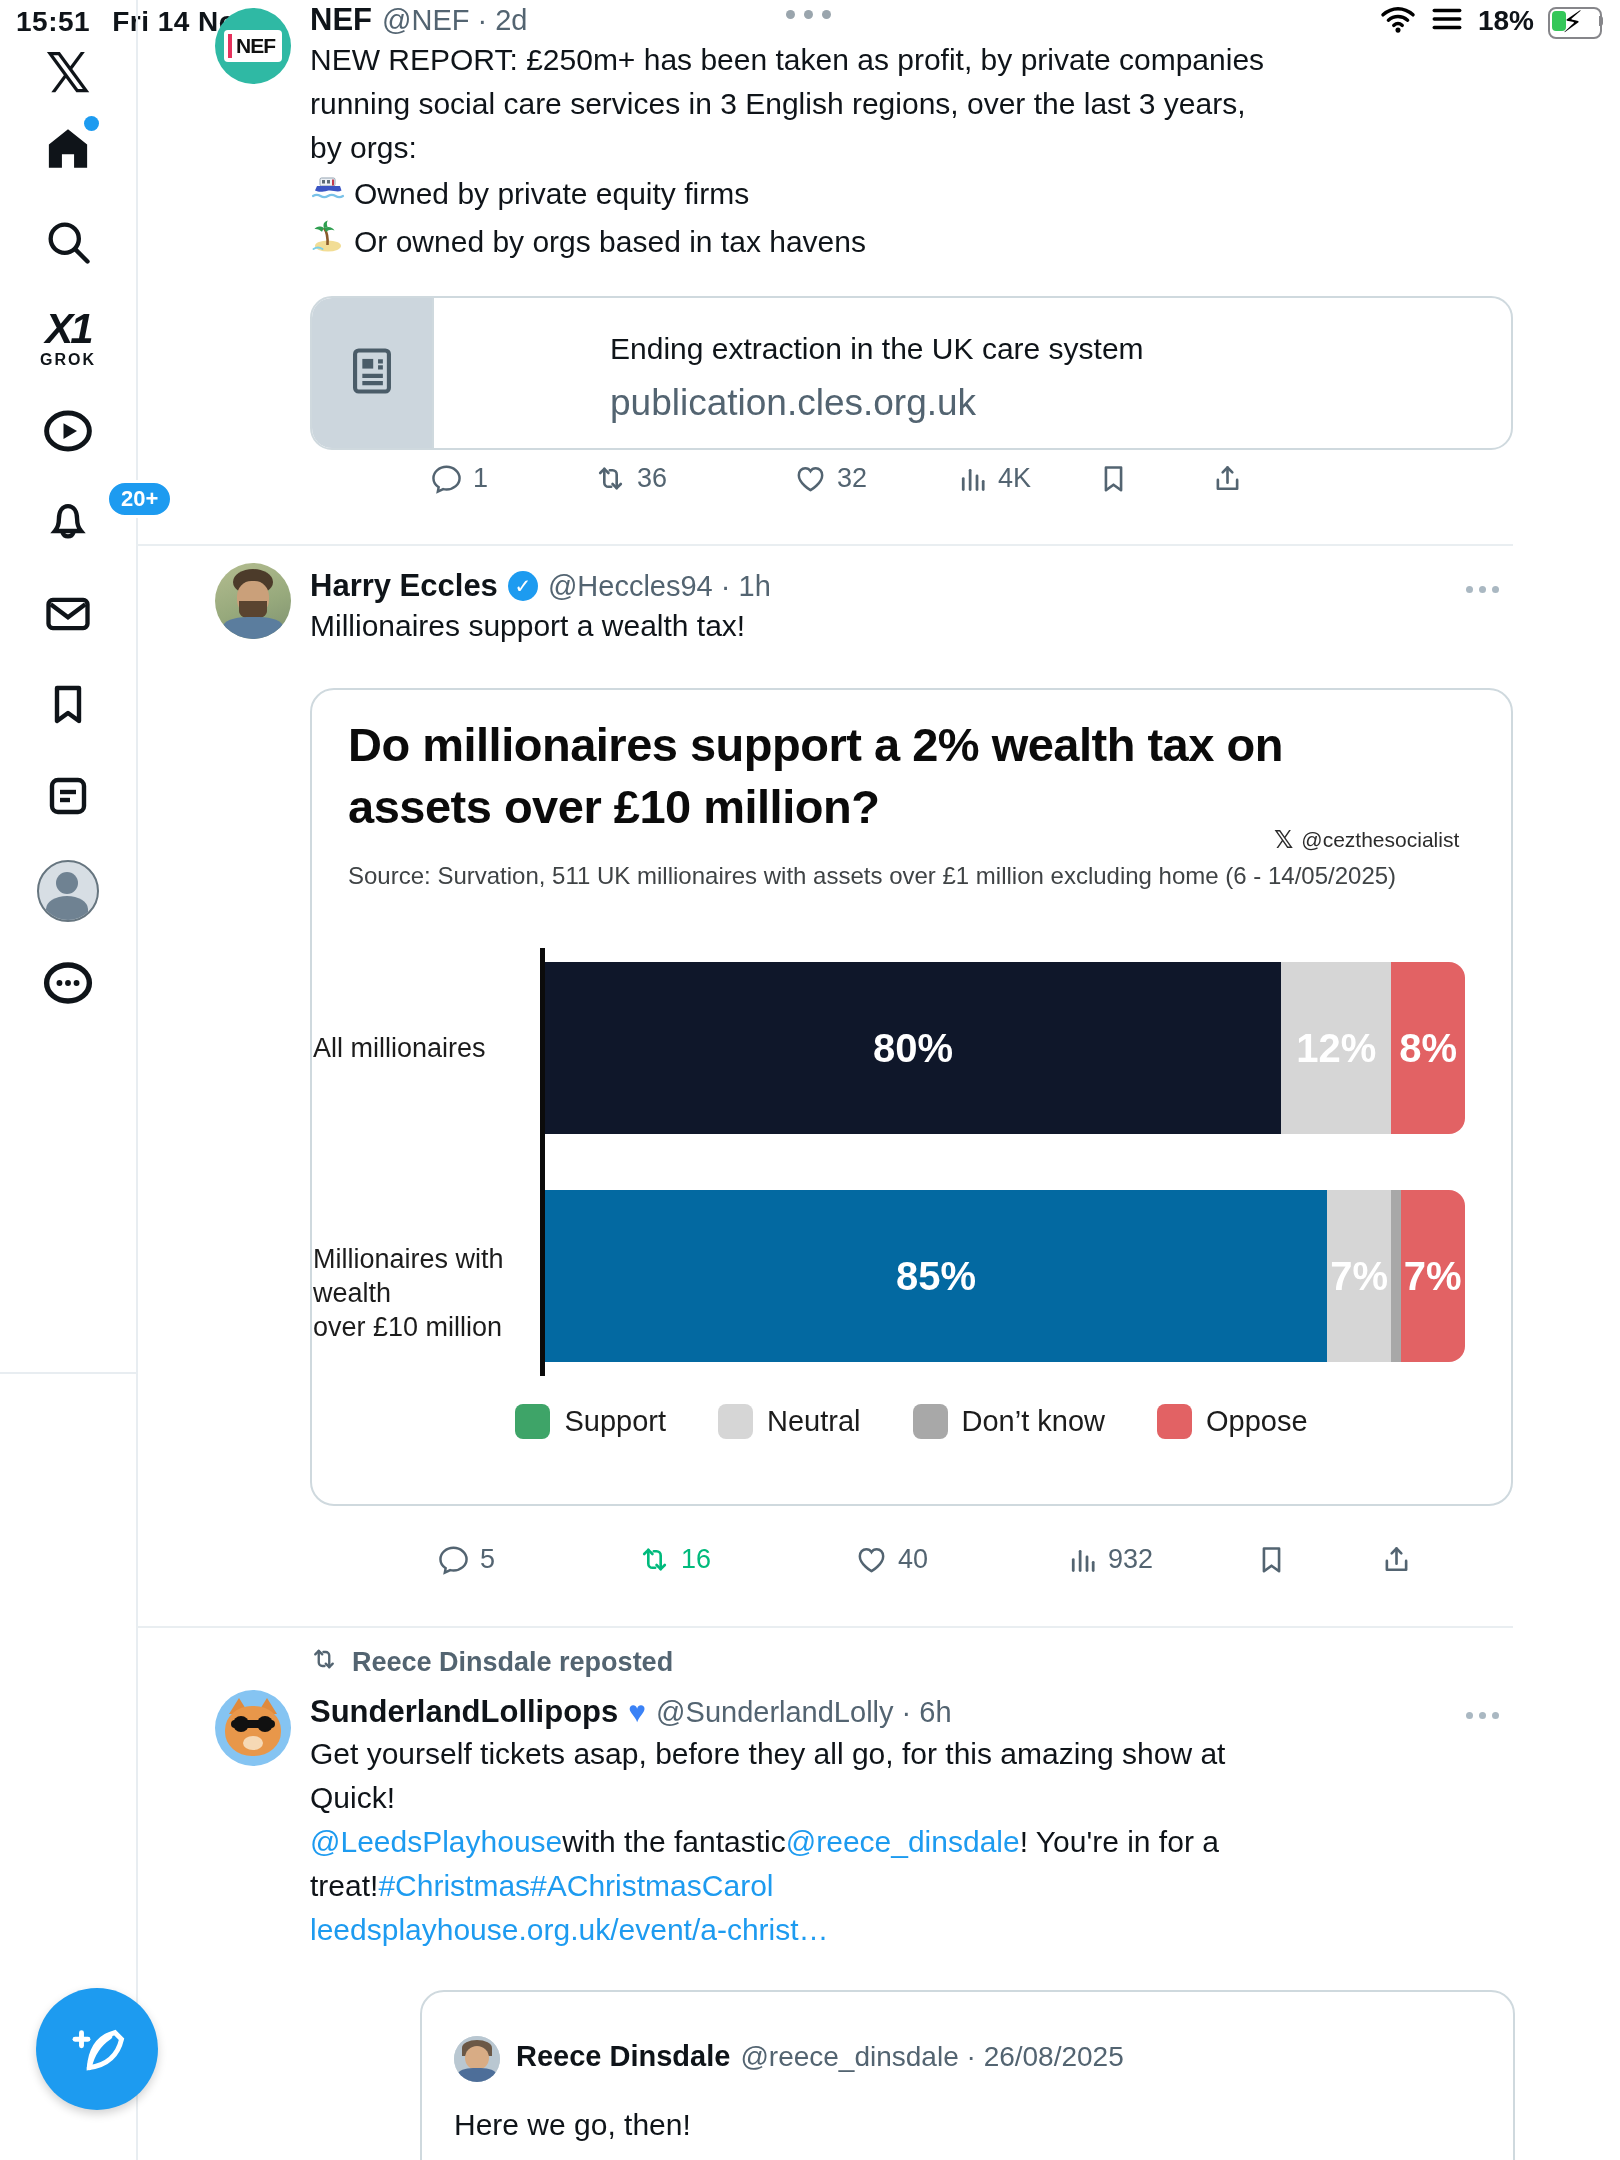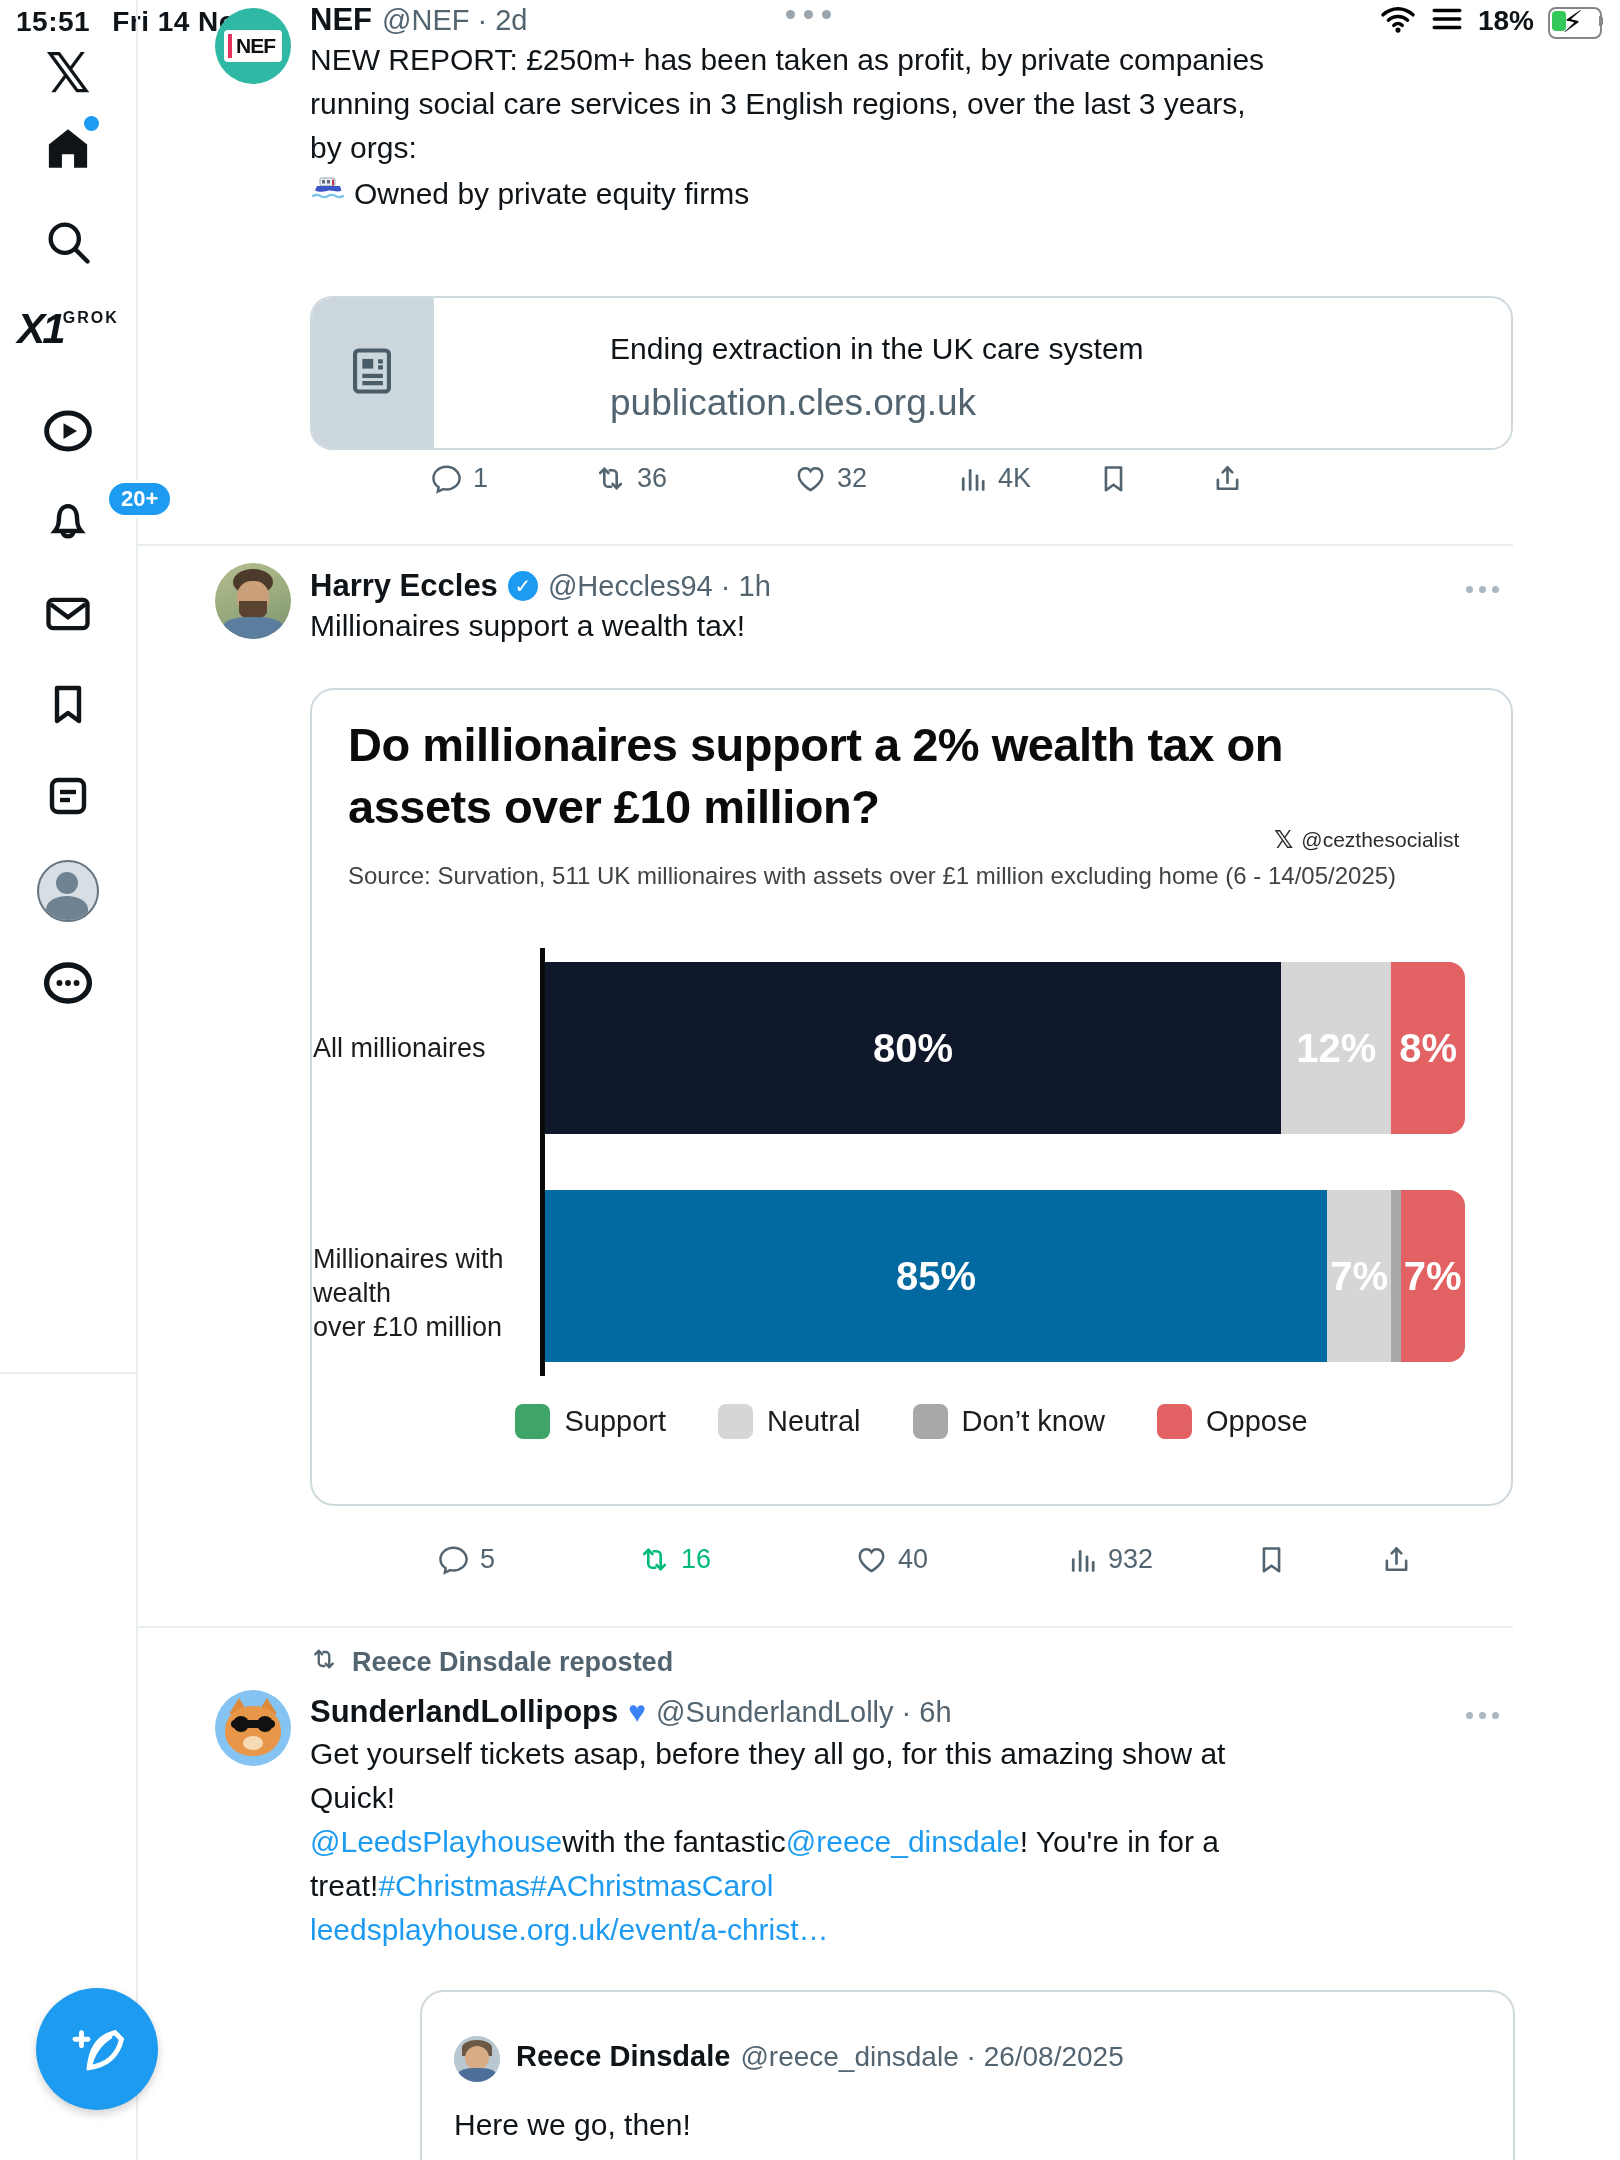--- a/index.html
+++ b/index.html
@@ -15,21 +15,21 @@
   .sb-right .pct{font-size:28px;font-weight:600;}
   .batt{position:relative;width:58px;height:28px;}
   .batt .shell{position:absolute;left:0;top:0;width:50px;height:28px;border:2.5px solid #86868a;border-radius:8px;}
   .batt .nub{position:absolute;right:3px;top:9px;width:4px;height:10px;background:#86868a;border-radius:0 3px 3px 0;}
   .batt .fill{position:absolute;left:4px;top:4px;width:14px;height:20px;background:#34c759;border-radius:4px;}
   .batt .bolt{position:absolute;left:14px;top:-3px;font-size:30px;color:#000;}
   
   .sidebar{position:absolute;left:0;top:0;width:136px;height:2160px;border-right:2px solid #e8edf1;}
   .side-item{position:absolute;left:0;width:136px;display:flex;justify-content:center;color:#0f1419;}
   .xlogo{font-size:56px;font-weight:800;}
-  .grok{display:flex;flex-direction:row;align-items:flex-start;line-height:1;}
+  .grok{display:flex;flex-direction:column;align-items:center;line-height:1;}
   .grok .gx{font-size:42px;font-weight:800;font-style:italic;letter-spacing:-3px;}
   .grok .gl{font-size:16px;font-weight:800;letter-spacing:2px;margin-top:2px;}
   .badge-pill{position:absolute;left:64px;top:-12px;background:#1d9bf0;color:#fff;font-size:22px;font-weight:700;
               padding:3px 12px;border-radius:999px;border:3px solid #fff;}
   .home-dot{position:absolute;right:-4px;top:-6px;width:15px;height:15px;border-radius:50%;background:#1d9bf0;}
   .avatar-ph{width:58px;height:58px;border-radius:50%;background:#d7dee4;border:2px solid #66757f;position:relative;overflow:hidden;}
   .avatar-ph .hd{position:absolute;left:17px;top:10px;width:22px;height:22px;border-radius:50%;background:#6f8292;}
   .avatar-ph .bd{position:absolute;left:7px;top:34px;width:42px;height:26px;border-radius:50% 50% 0 0;background:#6f8292;}
   .side-div{position:absolute;left:0;top:1372px;width:136px;height:2px;background:#e8edf1;}
   .compose{position:absolute;left:36px;top:1988px;width:122px;height:122px;border-radius:50%;background:#1d9bf0;
@@ -264,20 +264,31 @@
             <span><svg class="em-svg" viewBox="0 0 36 36">
                 <rect x="10" y="8" width="15" height="8" rx="1.5" fill="#eef2f6" stroke="#93a2b0"></rect>
                 <rect x="12" y="10" width="3" height="3.5" fill="#5b6b77"></rect>
                 <rect x="17" y="10" width="3" height="3.5" fill="#5b6b77"></rect>
                 <rect x="22" y="9.5" width="2" height="6" fill="#c23b4e"></rect>
                 <path d="M5 20.5l2-4.5h23l1.5 4.5c-4 2.6-9-.8-14 .3s-8.5 1.7-12.5-.3z" fill="#3b55c4"></path>
                 <path d="M3 26c2.5-1.6 5-1.6 7.5 0s5 1.6 7.5 0 5-1.6 7.5 0 5 1.6 7.5 0" stroke="#79c2e8" fill="none" stroke-width="2.2" stroke-linecap="round"></path>
               </svg></span>
             <span>Owned by private equity firms</span>
           </div>
+          <div class="line">
+            <span><svg class="em-svg" viewBox="0 0 36 36">
+                <ellipse cx="18" cy="28" rx="13" ry="5.5" fill="#f2dd95"></ellipse>
+                <path d="M17.5 27c.5-8-.5-13-3.5-17" stroke="#8a5a2b" stroke-width="2.6" fill="none"></path>
+                <path d="M14 10c-4-2.5-7.5-1.5-9.5 1 3-.3 5.5.8 7.5 2.8z" fill="#2e9e4f"></path>
+                <path d="M14 10c-1.5-4 .5-6.5 3.8-7.4-1.2 2.2-1.2 4.2-.2 6.4z" fill="#2e9e4f"></path>
+                <path d="M14 10c4.5-2 8.5-.8 10.5 2.4-3.2-1.2-6.2-.4-8.5 1.6z" fill="#2e9e4f"></path>
+                <path d="M3.5 31c3-2 6-2 9 0" stroke="#7ad0e8" stroke-width="2" fill="none" stroke-linecap="round"></path>
+              </svg></span>
+            <span>Or owned by orgs based in tax havens</span>
+          </div>
         </div>
       <div class="linkcard" style="top:296px;">
         <div class="lc-thumb">
           <span>
             <svg width="58" height="58" viewBox="0 0 24 24" fill="none" stroke="#4a5c68" stroke-width="1.7">
                 <rect x="5" y="3.5" width="14" height="17" rx="1.5"></rect>
                 <rect x="8" y="7" width="4.5" height="4" fill="#4a5c68" stroke="none"></rect>
                 <line x1="14.5" y1="8" x2="16.5" y2="8"></line>
                 <line x1="14.5" y1="10.5" x2="16.5" y2="10.5"></line>
                 <line x1="8" y1="14" x2="16.5" y2="14"></line>

